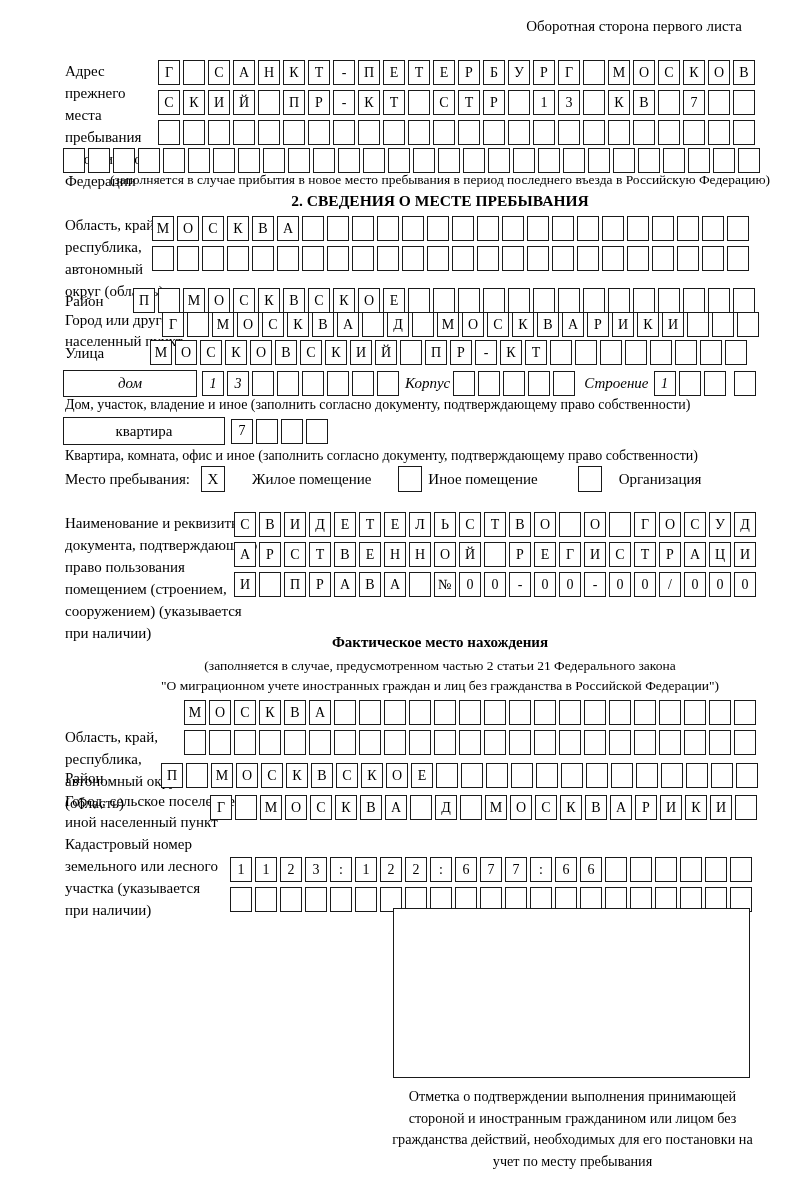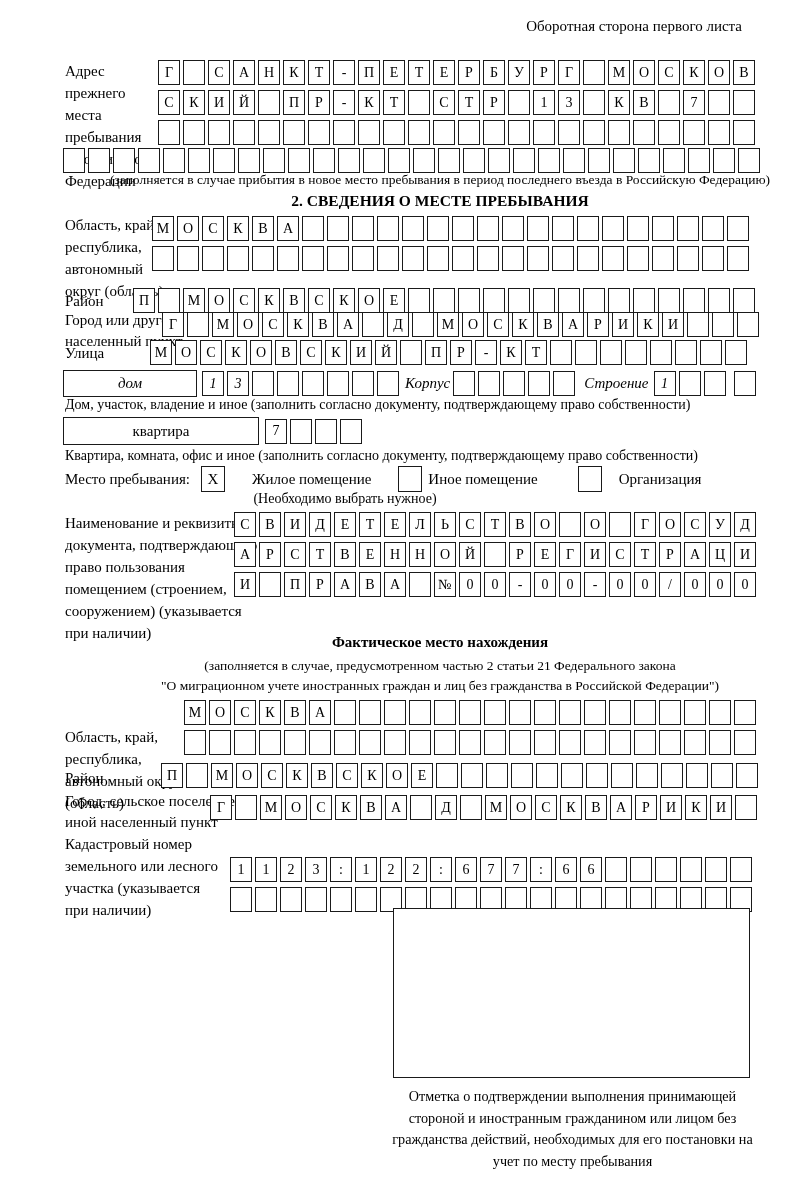--- a/index.html
+++ b/index.html
@@ -314,40 +314,39 @@
         <span class="cb"></span>
         <span class="cb"></span>
       </div>
     <div class="boxrow" style="margin-left:8px;">
         <span class="cb"></span>
       </div>
   </div>
   <div class="abs caption" style="left:65px;top:397px;">Дом, участок, владение и иное (заполнить согласно документу, подтверждающему право собственности)</div>
 
   <div class="abs flexline" style="left:63px;top:417px;">
-    <div class="widebox" style="width:196px;height:28px;">квартира</div>
+    <div class="widebox" style="width:162px;height:28px;">квартира</div>
     <div class="boxrow" style="margin-left:6px;">
         <span class="cb">7</span>
         <span class="cb"></span>
         <span class="cb"></span>
         <span class="cb"></span>
       </div>
   </div>
   <div class="abs caption" style="left:65px;top:448px;">Квартира, комната, офис и иное (заполнить согласно документу, подтверждающему право собственности)</div>
 
   <div class="abs flexline" style="left:65px;top:466px;font-size:15px;">
     <span>Место пребывания:</span>
     <span class="chk" style="margin-left:11px;">X</span>
     <span style="margin-left:27px;">Жилое помещение</span>
     <span class="chk" style="margin-left:27px;"></span>
     <span style="margin-left:6px;text-align:center;">Иное помещение</span>
     <span class="chk" style="margin-left:40px;"></span>
     <span style="margin-left:17px;">Организация</span>
   </div>
-  <div class="abs caption" style="left:160px;top:491px;width:370px;text-align:center;">(Необходимо выбрать нужное)</div>
 
   <div class="abs lbl" style="left:65px;top:512px;width:265px;">Наименование и реквизиты
 документа, подтверждающего
 право пользования
 помещением (строением,
 сооружением) (указывается
 при наличии)</div>
   <div class="abs boxrow" style="left:234px;top:512px;">
       <span class="cb">С</span>
       <span class="cb">В</span>

